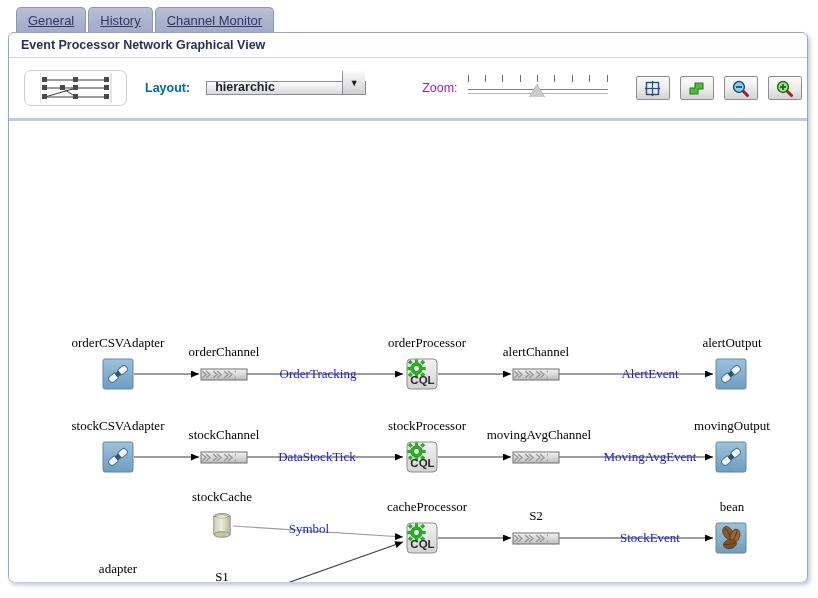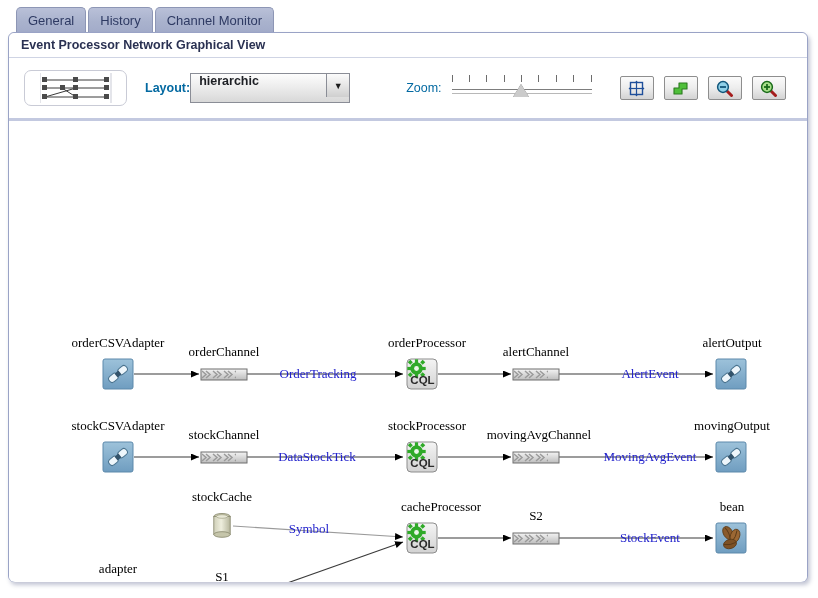--- a/index.html
+++ b/index.html
@@ -31,20 +31,21 @@
     font-size: 13px;
     color: #2e3a63;
     background: linear-gradient(to bottom, #b9c0d8 0%, #a9b2cd 55%, #a2abc9 100%);
     border: 1px solid #8d96b5;
     border-bottom: none;
     border-radius: 5px 5px 0 0;
     cursor: pointer;
     white-space: nowrap;
     position: relative;
     top: 0px;
+    text-decoration: underline;
   }
   .tab.active {
     background: #ffffff;
     color: #1b2750;
     font-weight: bold;
     height: 29px;
     line-height: 28px;
     border: 1px solid #9aa3c0;
     border-bottom: 1px solid #ffffff;
     z-index: 5;
@@ -96,48 +97,48 @@
     cursor: pointer;
   }
   #layout-preview svg { display:block; }
   #layout-label {
     margin-left: 18px;
     font-size: 12.5px;
     color: #0369a1;
     font-weight: bold;
   }
   #layout-select {
-    margin-left: 0;
-    width: 160px; height: 30px;
+    margin-left: 16px;
+    width: 160px; height: 14px;
     box-sizing: border-box;
     border: 1px solid #8a8d96;
     background: linear-gradient(to bottom,#fdfdfd 0%,#ededed 45%,#d8d8d8 100%);
     display: flex;
-    align-items: flex-start;
+    align-items: flex-end;
     cursor: pointer;
     position: relative;
   }
   #layout-select .sel-value {
     padding-left: 8px;
     font-size: 12.5px;
     font-weight: bold;
     color: #1d1f24;
     flex: 1;
   }
   #layout-select .sel-arrow {
     width: 22px; height: 23px;
     border-left: 1px solid #8a8d96;
     background: linear-gradient(to bottom,#fbfbfb 0%,#e6e6e6 50%,#cfcfcf 100%);
     display: flex; align-items: center; justify-content: center;
     font-size: 9px; color: #1b1b1b;
   }
   #zoom-label {
     margin-left: 56px;
     font-size: 12.5px;
-    color: #0369a1;
+    color: #a21caf;
   }
   #zoom-slider {
     margin-left: 10px;
     width: 140px; height: 26px;
     position: relative;
     cursor: pointer;
   }
   #zoom-slider .ticks {
     position: absolute; top: 0; left: 0;
     width: 140px; height: 8px;
@@ -435,21 +436,21 @@
     <div class="node-label" style="left:527px; top:223px;">alertChannel</div>
     <div class="node-label" style="left:723px; top:214px;">alertOutput</div>
 
     <div class="node-label" style="left:109px; top:297px;">stockCSVAdapter</div>
     <div class="node-label" style="left:215px; top:306px;">stockChannel</div>
     <div class="node-label" style="left:418px; top:297px;">stockProcessor</div>
     <div class="node-label" style="left:530px; top:306px;">movingAvgChannel</div>
     <div class="node-label" style="left:723px; top:297px;">movingOutput</div>
 
     <div class="node-label" style="left:213px; top:368px;">stockCache</div>
-    <div class="node-label" style="left:432px; top:378px;">cacheProcessor</div>
+    <div class="node-label" style="left:418px; top:378px;">cacheProcessor</div>
     <div class="node-label" style="left:527px; top:387px;">S2</div>
     <div class="node-label" style="left:723px; top:378px;">bean</div>
     <div class="node-label" style="left:109px; top:440px;">adapter</div>
     <div class="node-label" style="left:213px; top:448px;text-align:center;">S1</div>
 
     <div class="edge-label" style="left:309px; top:245px;">OrderTracking</div>
     <div class="edge-label" style="left:641px; top:245px;">AlertEvent</div>
     <div class="edge-label" style="left:308px; top:328px;">DataStockTick</div>
     <div class="edge-label" style="left:641px; top:328px;">MovingAvgEvent</div>
     <div class="edge-label" style="left:300px; top:400px;">Symbol</div>

